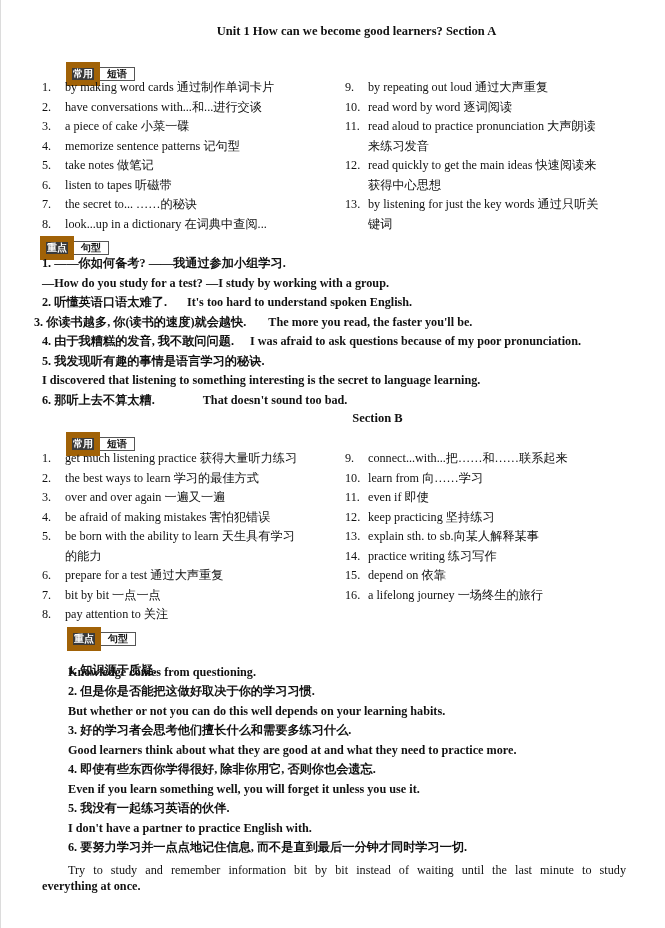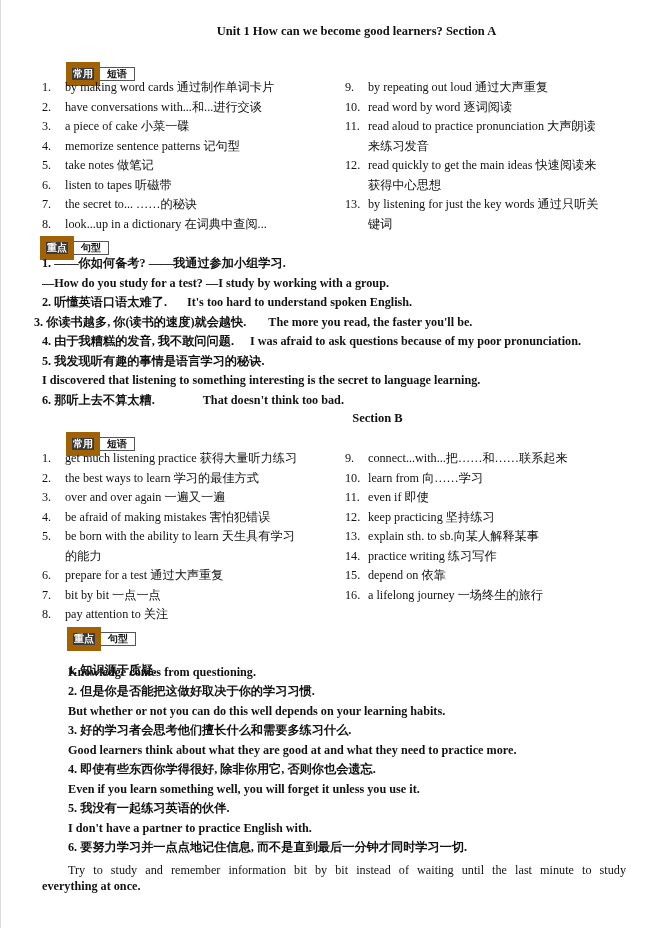--- a/index.html
+++ b/index.html
@@ -105,21 +105,21 @@
 </div>
 
 <div>
   <div class="line" style="left:42px; top:254px;">1. ——你如何备考? ——我通过参加小组学习.</div>
   <div class="line" style="left:42px; top:273.5px;">—How do you study for a test? —I study by working with a group.</div>
   <div class="line" style="left:42px; top:293px;"><span>2. 听懂英语口语太难了.</span><span class="gap" style="width:20px;"></span><span>It's too hard to understand spoken English.</span></div>
   <div class="line" style="left:34px; top:312.5px;text-align:center;"><span>3. 你读书越多, 你(读书的速度)就会越快.</span><span class="gap" style="width:22px;"></span><span>The more you read, the faster you'll be.</span></div>
   <div class="line" style="left:42px; top:332px;"><span>4. 由于我糟糕的发音, 我不敢问问题.</span><span class="gap" style="width:16px;"></span><span>I was afraid to ask questions because of my poor pronunciation.</span></div>
   <div class="line" style="left:42px; top:351.5px;">5. 我发现听有趣的事情是语言学习的秘诀.</div>
   <div class="line" style="left:42px; top:371px;">I discovered that listening to something interesting is the secret to language learning.</div>
-  <div class="line" style="left:42px; top:390.5px;"><span>6. 那听上去不算太糟.</span><span class="gap" style="width:48px;"></span><span>That doesn't think too bad.</span></div>
+  <div class="line" style="left:42px; top:390.5px;"><span>6. 那听上去不算太糟.</span><span class="gap" style="width:48px;"></span><span>That doesn't sound too bad.</span></div>
 </div>
 
 <div class="abs title" style="top:411px;padding-left:45px;">Section B</div>
 
 <div class="abs" style="left:66px; top:432px;">
   <span class="badge">
       <span class="b1">常用</span>
       <span class="b2">短语</span>
     </span>
 </div>

